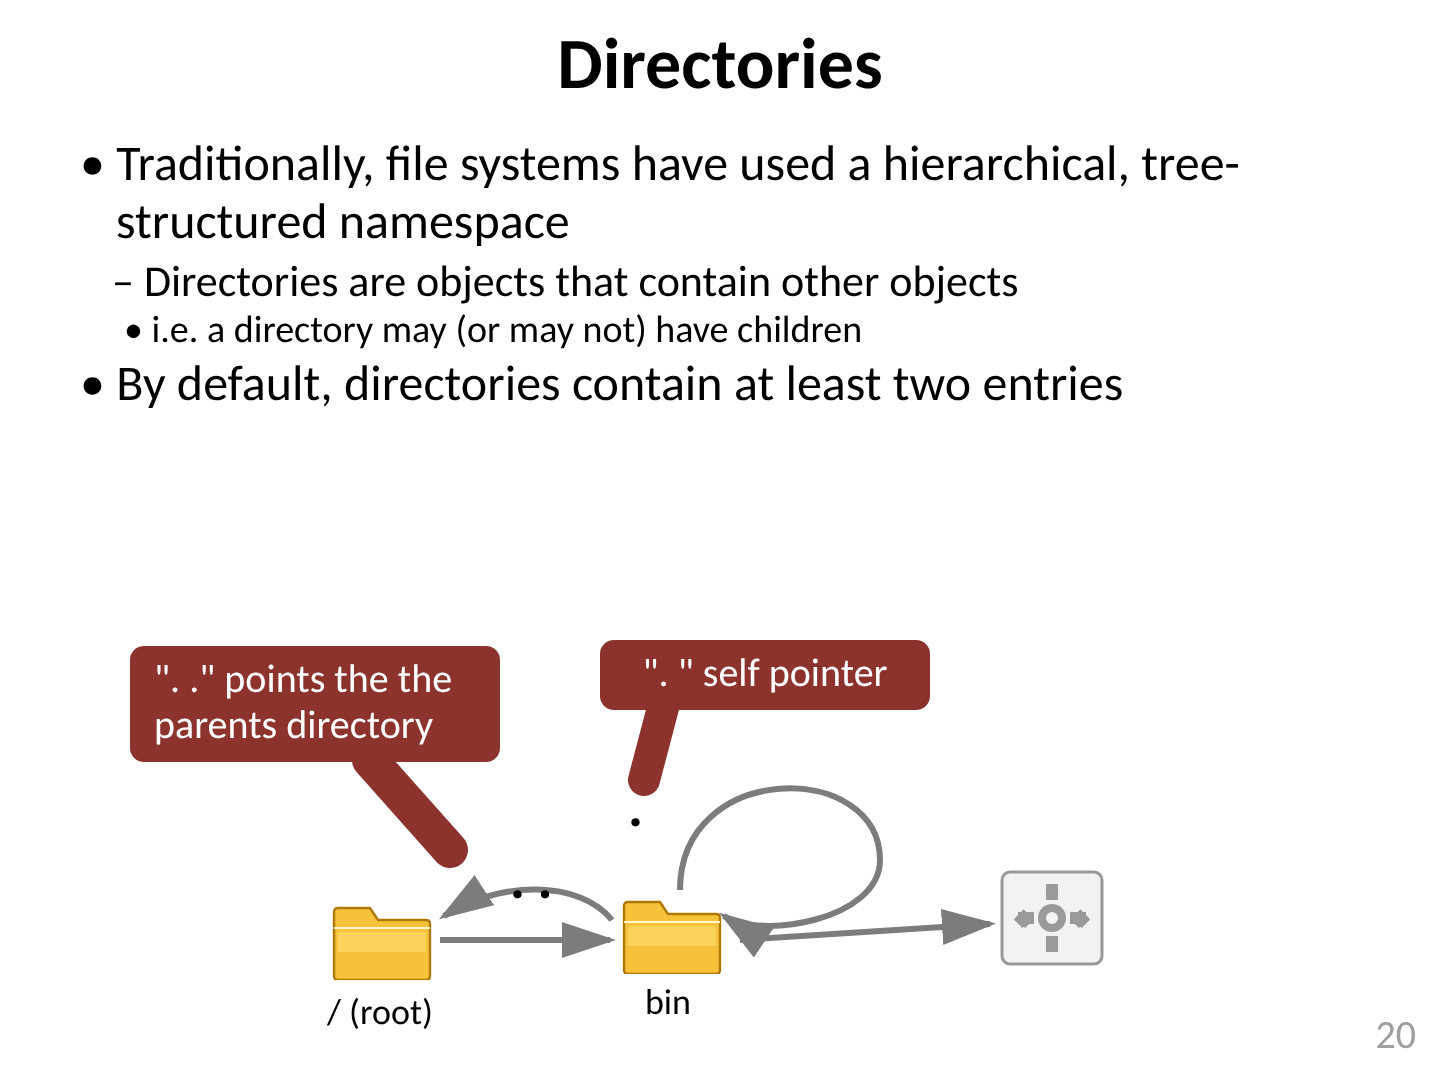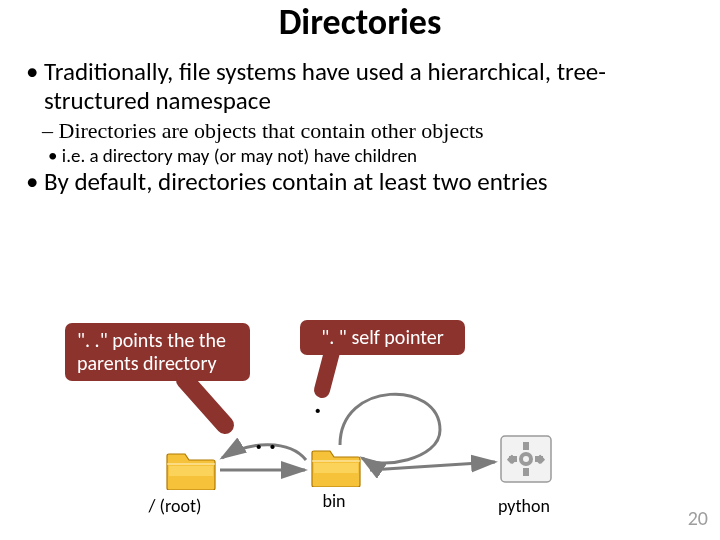--- a/index.html
+++ b/index.html
@@ -7,37 +7,38 @@
     width: 720px; height: 540px;
     font-family: Calibri, Arial, sans-serif;
     color: #000;
     background: #fff;
     position: relative;
     overflow: hidden;
   }
   .title {
     text-align: center;
     font-size: 36px;
+    margin-top: 10px;
     margin-bottom: 14px;
   }
   .content {
-    padding: 0 22px;
+    padding: 0 36px;
   }
   ul.lvl1 { list-style: none; }
   ul.lvl1 > li {
     font-size: 25px;
     line-height: 1.15;
     margin-bottom: 2px;
     padding-left: 22px;
     text-indent: -18px;
   }
   ul.lvl1 > li::before {
     content: "• ";
   }
-  ul.lvl2 { list-style: none; margin-left: 18px; font-family: Liberation Serif, serif; }
+  ul.lvl2 { list-style: none; margin-left: 18px; }
   ul.lvl2 > li {
     font-size: 22px;
     line-height: 1.2;
     padding-left: 20px;
     text-indent: -18px;
   }
   ul.lvl2 > li::before { content: "– "; }
   ul.lvl3 { list-style: none; margin-left: 22px; }
   ul.lvl3 > li {
     font-size: 19px;
@@ -79,21 +80,21 @@
     position: absolute;
     width: 52px; height: 48px;
     left: 500px; top: 125px;
   }
 
   .lbl {
     position: absolute;
     font-size: 18px;
     text-align: center;
   }
-  .lbl-root  { left: 135px; top: 185px; width: 80px; }
+  .lbl-root  { left: 150px; top: 185px; width: 80px; }
   .lbl-bin   { left: 304px; top: 180px; width: 60px; }
   .lbl-py    { left: 484px; top: 185px; width: 80px; }
   .lbl-dot   { left: 314px; top: 76px;  font-size: 28px; font-weight: bold; }
   .lbl-ddot  { left: 255px; top: 112px; font-size: 28px; font-weight: bold; }
 
   .pagenum {
     position: absolute;
     right: 12px; bottom: 10px;
     font-size: 20px;
     color: #9e9e9e;
@@ -179,18 +180,17 @@
           <rect x="7" y="7" width="6" height="7" transform="rotate(-45)"></rect>
           <rect x="-13" y="-13" width="6" height="7" transform="rotate(-45)"></rect>
         </g>
         <circle r="3" fill="#f2f2f2"></circle>
       </g>
     </svg>
   </div>
 
   <div class="lbl lbl-root">/ (root)</div>
   <div class="lbl lbl-bin">bin</div>
-  <div class="lbl lbl-py">python</div>
   <div class="lbl lbl-dot">.</div>
   <div class="lbl lbl-ddot">. .</div>
 </div>
 
 <div class="pagenum">20</div>
 
 </body></html>

